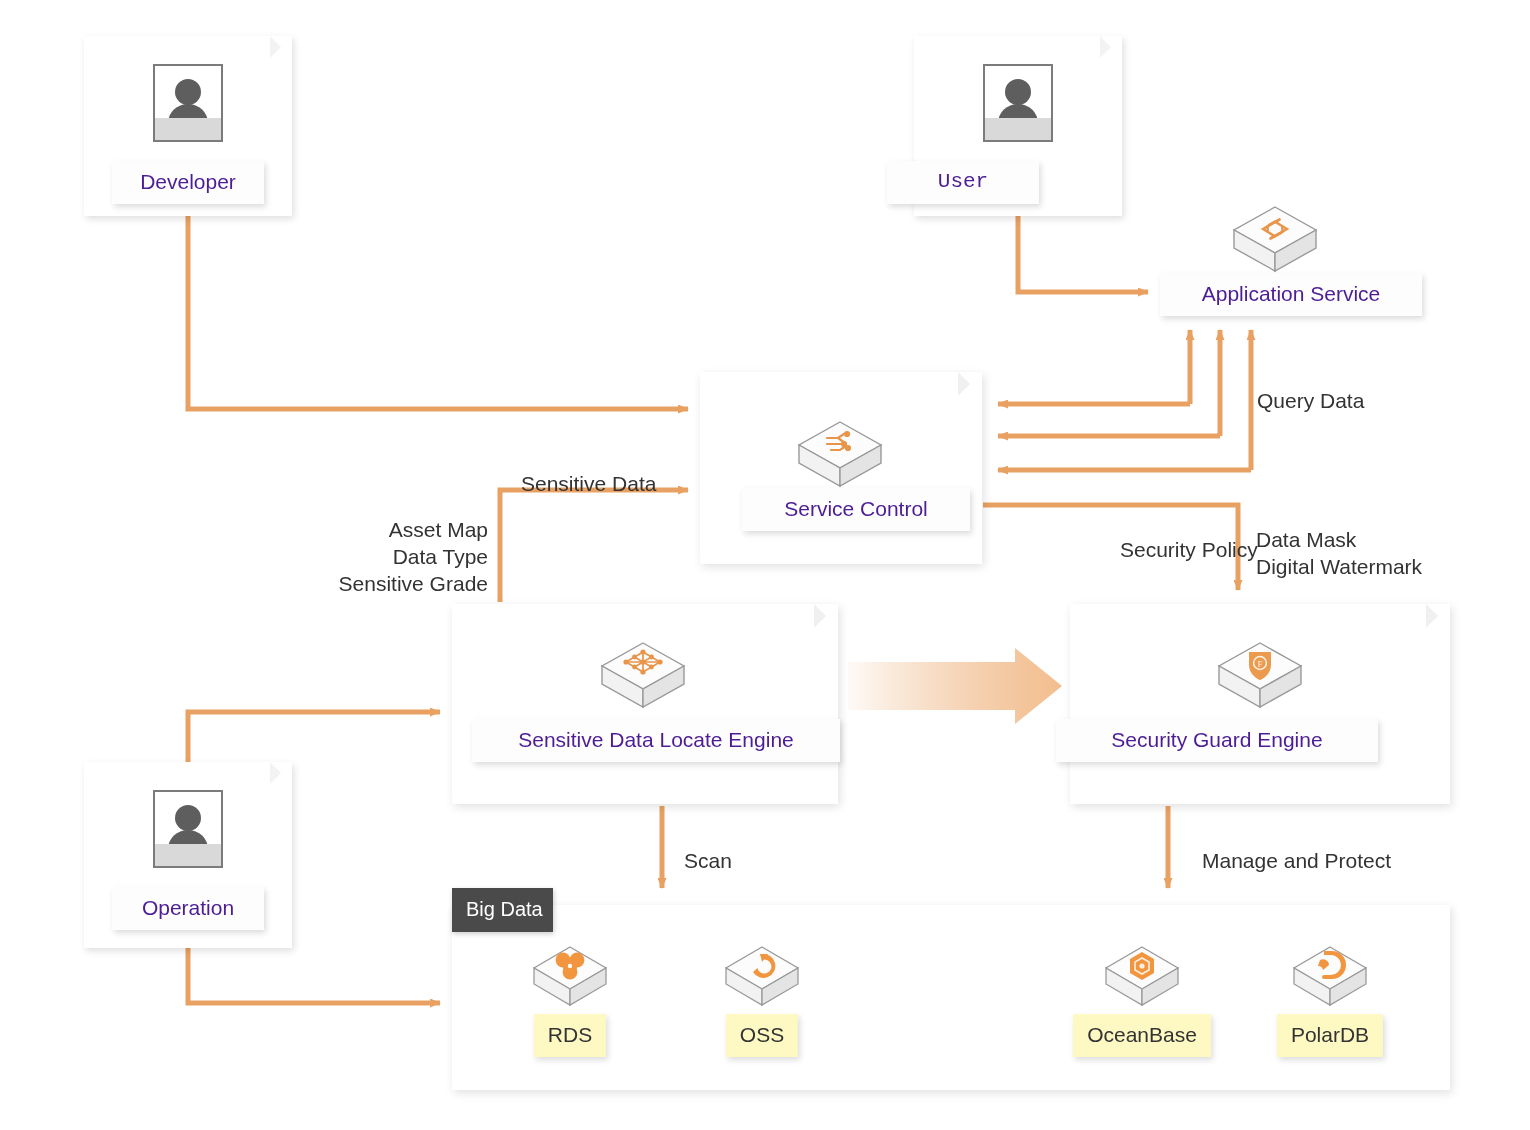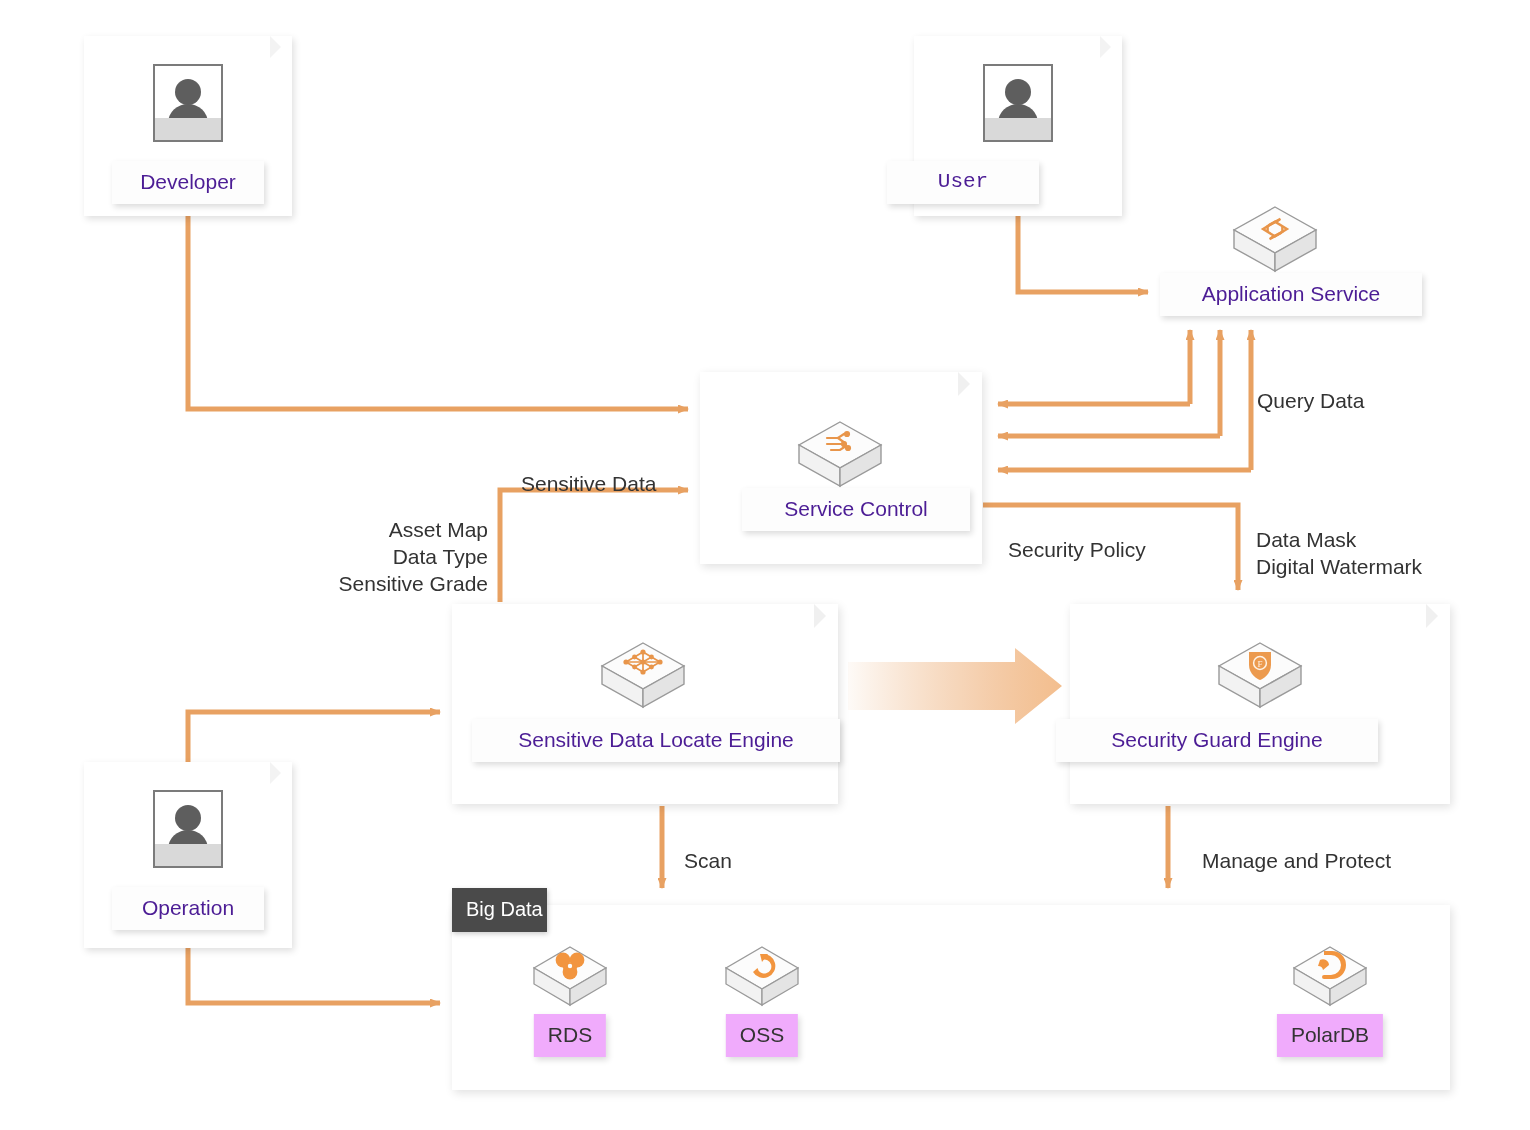--- a/index.html
+++ b/index.html
@@ -125,37 +125,37 @@
   .edge-label.center { text-align: center; }
 
   
   .tag {
     position: absolute;
     z-index: 7;
     background: #4a4a4a;
     color: #ffffff;
     font-size: 20px;
     line-height: 1;
-    padding: 11px 4px 13px 14px;
+    padding: 11px 10px 13px 14px;
     white-space: nowrap;
     box-shadow: 1px 2px 5px rgba(0,0,0,0.2);
   }
 
   
   .store {
     position: absolute;
     z-index: 5;
     width: 160px;
   }
   .store .store-chip {
     position: absolute;
     left: 50%;
     transform: translateX(-50%);
     top: 72px;
-    background: #f0abfc;
+    background: #fef9c3;
     box-shadow: 2px 3px 6px rgba(0,0,0,0.14);
     color: #333333;
     font-size: 21px;
     line-height: 1;
     white-space: nowrap;
     padding: 10px 14px 12px 14px;
   }
 </style>
 </head>
 <body>
@@ -362,20 +362,33 @@
       <path d="M116,26 L80,47 L80,63 L116,42 Z" fill="#E4E4E4" stroke="#9a9a9a" stroke-width="1.3"></path>
       <g transform="translate(80,24)">
         <path d="M0,-12 A12,12 0 1 1 -9,6 L-4.5,2 A7,7 0 1 0 0,-6 Z" fill="#F2953F"></path>
         <path d="M-2,-12 L6,-12 L0,-4 Z" fill="#F2953F"></path>
       </g>
     </svg>
     <div class="store-chip">OSS</div>
   </div>
 
 
+  <div class="store" style="left:1062px; top:942px;">
+    <svg width="160" height="72" viewBox="0 0 160 72" style="display:block;margin:0 auto;">
+      <path d="M80,5 L116,26 L80,47 L44,26 Z" fill="#FCFCFC" stroke="#9a9a9a" stroke-width="1.3"></path>
+      <path d="M44,26 L80,47 L80,63 L44,42 Z" fill="#F2F2F2" stroke="#9a9a9a" stroke-width="1.3"></path>
+      <path d="M116,26 L80,47 L80,63 L116,42 Z" fill="#E4E4E4" stroke="#9a9a9a" stroke-width="1.3"></path>
+      <g transform="translate(80,24)">
+        <path d="M0,-14 L12,-7 L12,7 L0,14 L-12,7 L-12,-7 Z" fill="#F2953F"></path>
+        <path d="M0,-8 L7,-4 L7,4 L0,8 L-7,4 L-7,-4 Z" fill="none" stroke="#FDF0E2" stroke-width="1.6"></path>
+        <circle cx="0" cy="0" r="2.6" fill="#FDF0E2"></circle>
+      </g>
+    </svg>
+    <div class="store-chip">OceanBase</div>
+  </div>
 
   <div class="store" style="left:1250px; top:942px;">
     <svg width="160" height="72" viewBox="0 0 160 72" style="display:block;margin:0 auto;">
       <path d="M80,5 L116,26 L80,47 L44,26 Z" fill="#FCFCFC" stroke="#9a9a9a" stroke-width="1.3"></path>
       <path d="M44,26 L80,47 L80,63 L44,42 Z" fill="#F2F2F2" stroke="#9a9a9a" stroke-width="1.3"></path>
       <path d="M116,26 L80,47 L80,63 L116,42 Z" fill="#E4E4E4" stroke="#9a9a9a" stroke-width="1.3"></path>
       <g transform="translate(80,24)">
         <path d="M-6,-15 L2,-15 A14,14 0 0 1 2,13 L-6,13 A2,2 0 0 1 -6,9 L1,9 A10,10 0 0 0 1,-11 L-6,-11 Z" fill="#F2953F"></path>
         <path d="M-10,-6 A6,6 0 0 1 -1,-1 L-7,4 A5,5 0 0 0 -12,0 Z" fill="#F2953F"></path>
       </g>
@@ -384,21 +397,21 @@
   </div>
 
   <div class="edge-label" style="left:521px; top:458px;">Sensitive Data</div>
 
   <div class="edge-label right" style="left:200px; top:504px; width:288px;">Asset Map
 Data Type
 Sensitive Grade</div>
 
   <div class="edge-label" style="left:1257px; top:375px;">Query Data</div>
 
-  <div class="edge-label" style="left:1008px; top:524px;">Security Policy</div>
+  <div class="edge-label" style="left:1120px; top:524px;">Security Policy</div>
 
   <div class="edge-label" style="left:1256px; top:514px;">Data Mask
 Digital Watermark</div>
 
 
   <div class="edge-label" style="left:684px; top:835px;">Scan</div>
 
   <div class="edge-label" style="left:1202px; top:835px;">Manage and Protect</div>
 
 </div>

